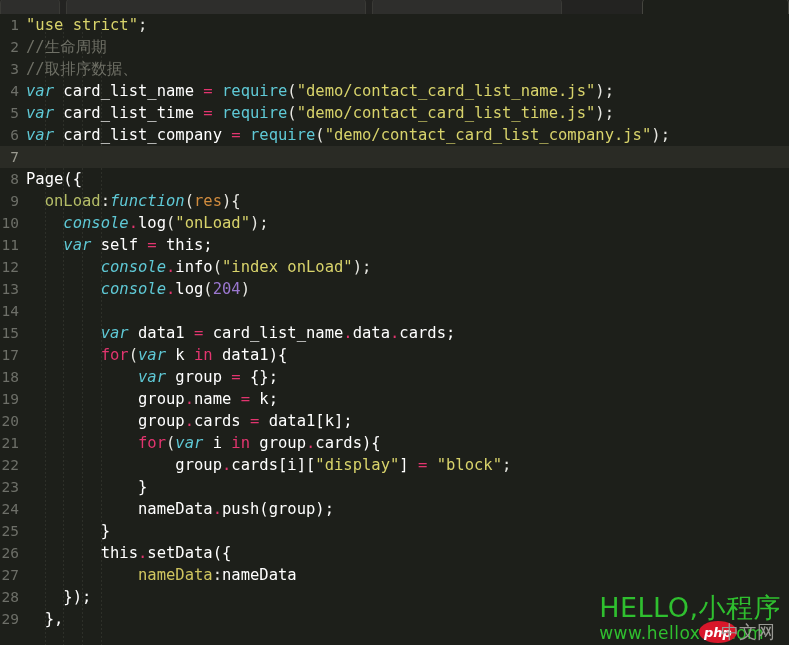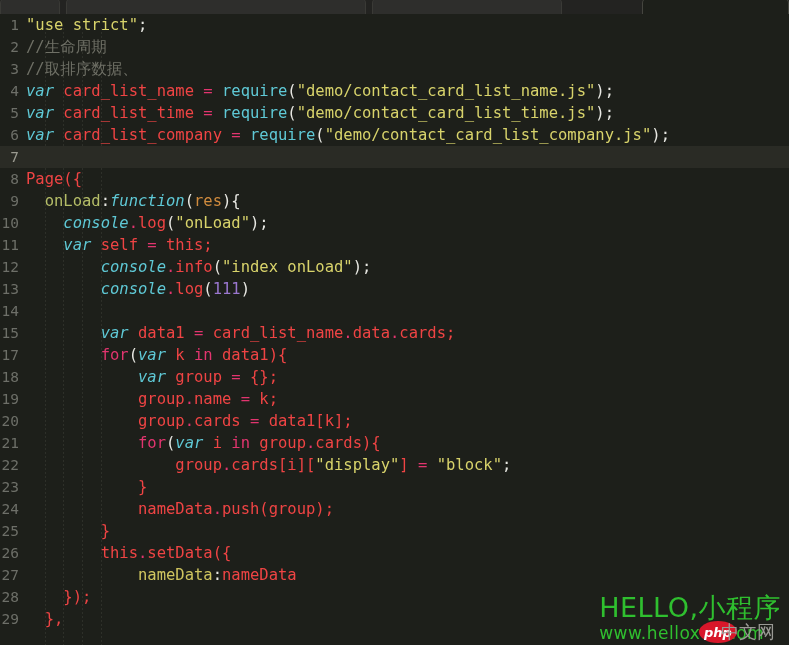--- a/index.html
+++ b/index.html
@@ -92,21 +92,21 @@
     position: absolute;
     top: 0;
     width: 1px;
     height: 631px;
     background: repeating-linear-gradient(
       to bottom, #33352e 0px, #33352e 2px, transparent 2px, transparent 4px);
     opacity: .75;
   }
 
   
-  .t-plain   { color: #ef4444; }
+  .t-plain   { color: #ffffff; }
   .t-comment { color: #6f7066; }
   .t-string  { color: #d8d36b; }
   .t-keyword { color: #e2356f; }
   .t-storage { color: #5fc9d6; font-style: italic; }
   .t-func    { color: #5fc9d6; }
   .t-global  { color: #5fc9d6; font-style: italic; }
   .t-number  { color: #9a77cf; }
   .t-op      { color: #e2356f; }
   .t-dot     { color: #e2356f; }
   .t-key     { color: #b5bd68; }
@@ -193,21 +193,21 @@
         <div class="code-line"><span class="gutter-num">3</span><span class="line-text"><span class="t-comment">//取排序数据、</span></span></div>
         <div class="code-line"><span class="gutter-num">4</span><span class="line-text"><span class="t-storage">var</span><span class="t-plain"> card_list_name </span><span class="t-op">=</span><span class="t-plain"> </span><span class="t-func">require</span><span class="t-punct">(</span><span class="t-string">"demo/contact_card_list_name.js"</span><span class="t-punct">);</span></span></div>
         <div class="code-line"><span class="gutter-num">5</span><span class="line-text"><span class="t-storage">var</span><span class="t-plain"> card_list_time </span><span class="t-op">=</span><span class="t-plain"> </span><span class="t-func">require</span><span class="t-punct">(</span><span class="t-string">"demo/contact_card_list_time.js"</span><span class="t-punct">);</span></span></div>
         <div class="code-line"><span class="gutter-num">6</span><span class="line-text"><span class="t-storage">var</span><span class="t-plain"> card_list_company </span><span class="t-op">=</span><span class="t-plain"> </span><span class="t-func">require</span><span class="t-punct">(</span><span class="t-string">"demo/contact_card_list_company.js"</span><span class="t-punct">);</span></span></div>
         <div class="code-line current"><span class="gutter-num">7</span></div>
         <div class="code-line"><span class="gutter-num">8</span><span class="line-text"><span class="t-plain">Page({</span></span></div>
         <div class="code-line"><span class="gutter-num">9</span><span class="line-text"><span class="t-plain">  </span><span class="t-key">onLoad</span><span class="t-punct">:</span><span class="t-storage">function</span><span class="t-punct">(</span><span class="t-param">res</span><span class="t-punct">){</span></span></div>
         <div class="code-line"><span class="gutter-num">10</span><span class="line-text"><span class="t-plain">    </span><span class="t-global">console</span><span class="t-dot">.</span><span class="t-plain">log</span><span class="t-punct">(</span><span class="t-string">"onLoad"</span><span class="t-punct">);</span></span></div>
         <div class="code-line"><span class="gutter-num">11</span><span class="line-text"><span class="t-plain">    </span><span class="t-storage">var</span><span class="t-plain"> self </span><span class="t-op">=</span><span class="t-plain"> this;</span></span></div>
         <div class="code-line"><span class="gutter-num">12</span><span class="line-text"><span class="t-plain">        </span><span class="t-global">console</span><span class="t-dot">.</span><span class="t-plain">info</span><span class="t-punct">(</span><span class="t-string">"index onLoad"</span><span class="t-punct">);</span></span></div>
-        <div class="code-line"><span class="gutter-num">13</span><span class="line-text"><span class="t-plain">        </span><span class="t-global">console</span><span class="t-dot">.</span><span class="t-plain">log</span><span class="t-punct">(</span><span class="t-number">111</span><span class="t-punct">)</span></span></div>
+        <div class="code-line"><span class="gutter-num">13</span><span class="line-text"><span class="t-plain">        </span><span class="t-global">console</span><span class="t-dot">.</span><span class="t-plain">log</span><span class="t-punct">(</span><span class="t-number">204</span><span class="t-punct">)</span></span></div>
         <div class="code-line"><span class="gutter-num">14</span></div>
         <div class="code-line"><span class="gutter-num">15</span><span class="line-text"><span class="t-plain">        </span><span class="t-storage">var</span><span class="t-plain"> data1 </span><span class="t-op">=</span><span class="t-plain"> card_list_name</span><span class="t-dot">.</span><span class="t-plain">data</span><span class="t-dot">.</span><span class="t-plain">cards;</span></span></div>
         <div class="code-line"><span class="gutter-num">17</span><span class="line-text"><span class="t-plain">        </span><span class="t-keyword">for</span><span class="t-punct">(</span><span class="t-storage">var</span><span class="t-plain"> k </span><span class="t-keyword">in</span><span class="t-plain"> data1){</span></span></div>
         <div class="code-line"><span class="gutter-num">18</span><span class="line-text"><span class="t-plain">            </span><span class="t-storage">var</span><span class="t-plain"> group </span><span class="t-op">=</span><span class="t-plain"> {};</span></span></div>
         <div class="code-line"><span class="gutter-num">19</span><span class="line-text"><span class="t-plain">            group</span><span class="t-dot">.</span><span class="t-plain">name </span><span class="t-op">=</span><span class="t-plain"> k;</span></span></div>
         <div class="code-line"><span class="gutter-num">20</span><span class="line-text"><span class="t-plain">            group</span><span class="t-dot">.</span><span class="t-plain">cards </span><span class="t-op">=</span><span class="t-plain"> data1[k];</span></span></div>
         <div class="code-line"><span class="gutter-num">21</span><span class="line-text"><span class="t-plain">            </span><span class="t-keyword">for</span><span class="t-punct">(</span><span class="t-storage">var</span><span class="t-plain"> i </span><span class="t-keyword">in</span><span class="t-plain"> group</span><span class="t-dot">.</span><span class="t-plain">cards){</span></span></div>
         <div class="code-line"><span class="gutter-num">22</span><span class="line-text"><span class="t-plain">                group</span><span class="t-dot">.</span><span class="t-plain">cards[i][</span><span class="t-string">"display"</span><span class="t-plain">] </span><span class="t-op">=</span><span class="t-plain"> </span><span class="t-string">"block"</span><span class="t-punct">;</span></span></div>
         <div class="code-line"><span class="gutter-num">23</span><span class="line-text"><span class="t-plain">            }</span></span></div>
         <div class="code-line"><span class="gutter-num">24</span><span class="line-text"><span class="t-plain">            nameData</span><span class="t-dot">.</span><span class="t-plain">push(group);</span></span></div>

